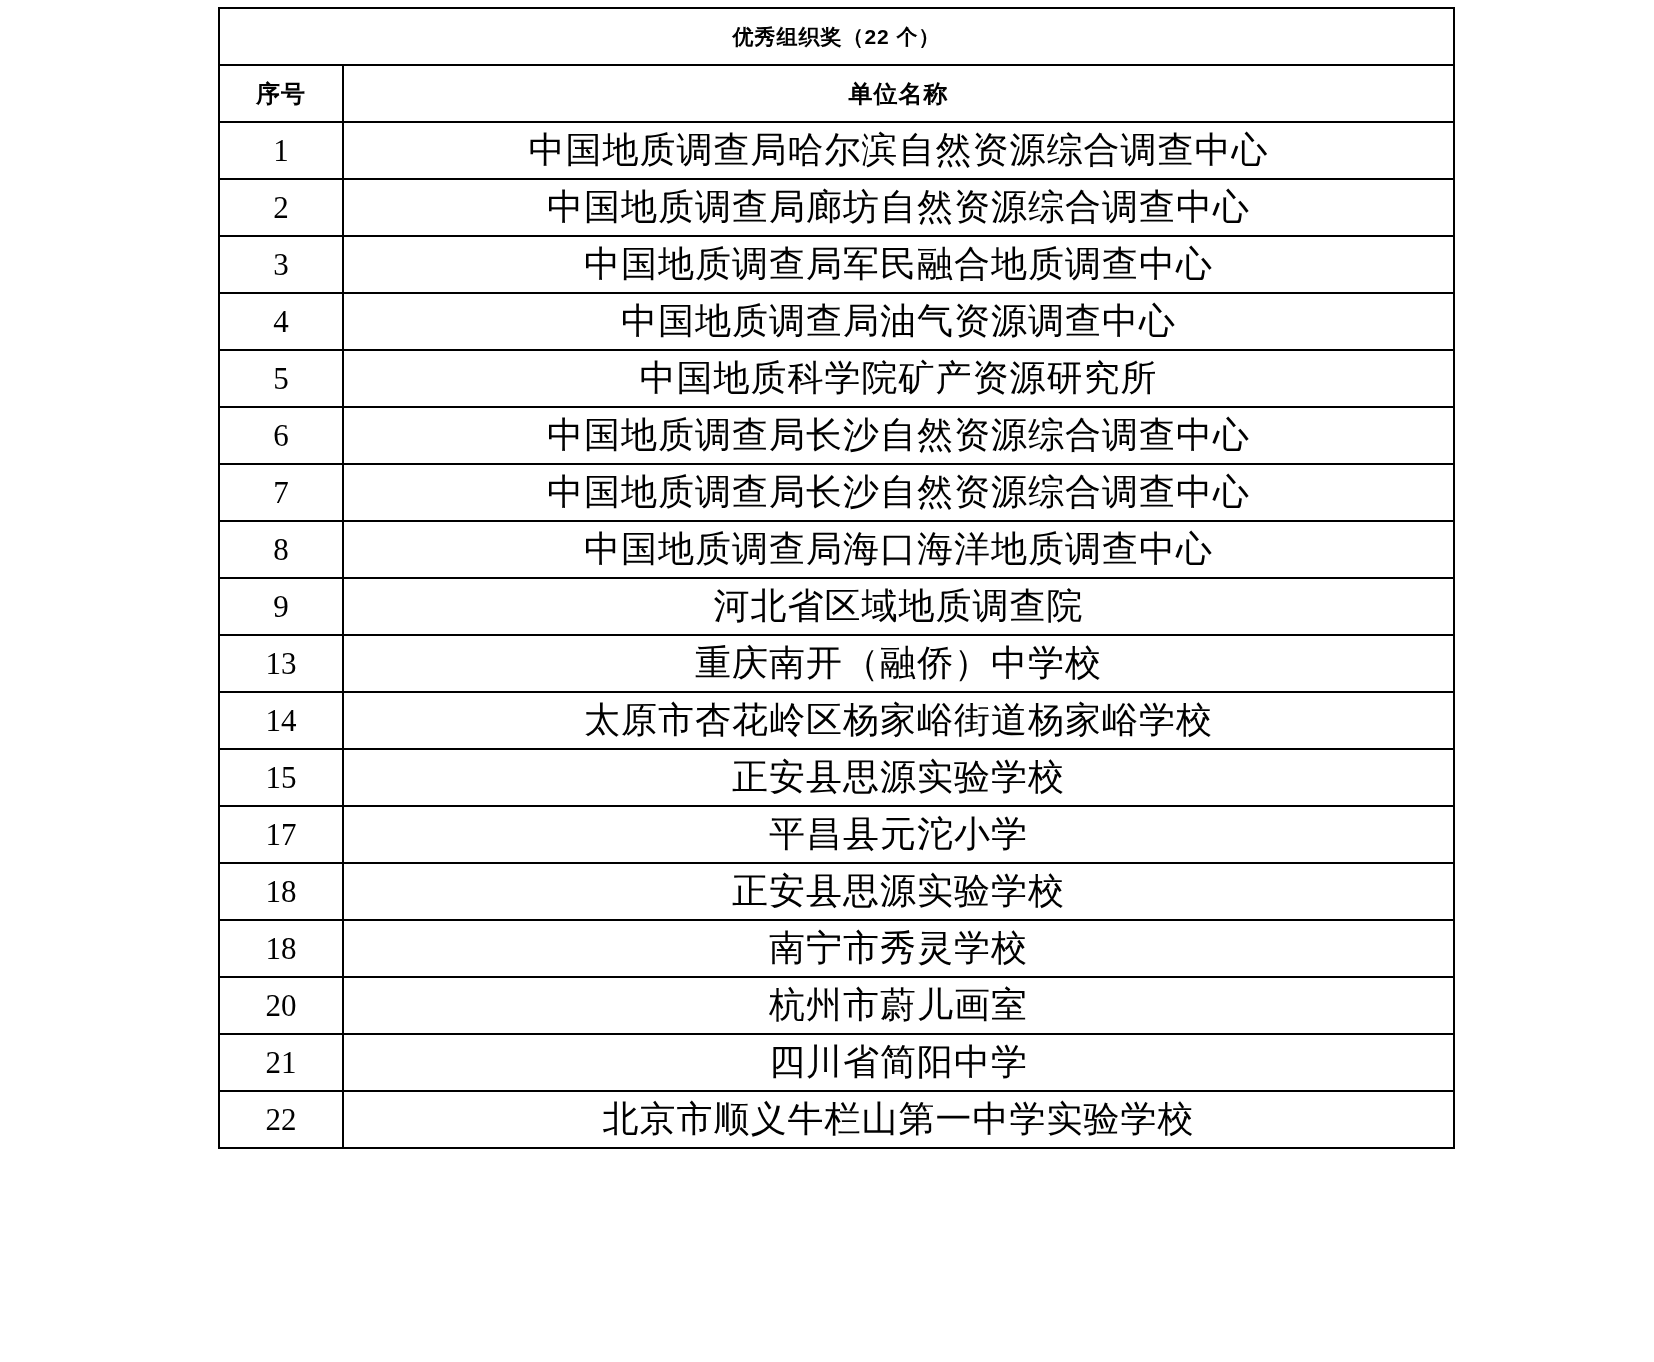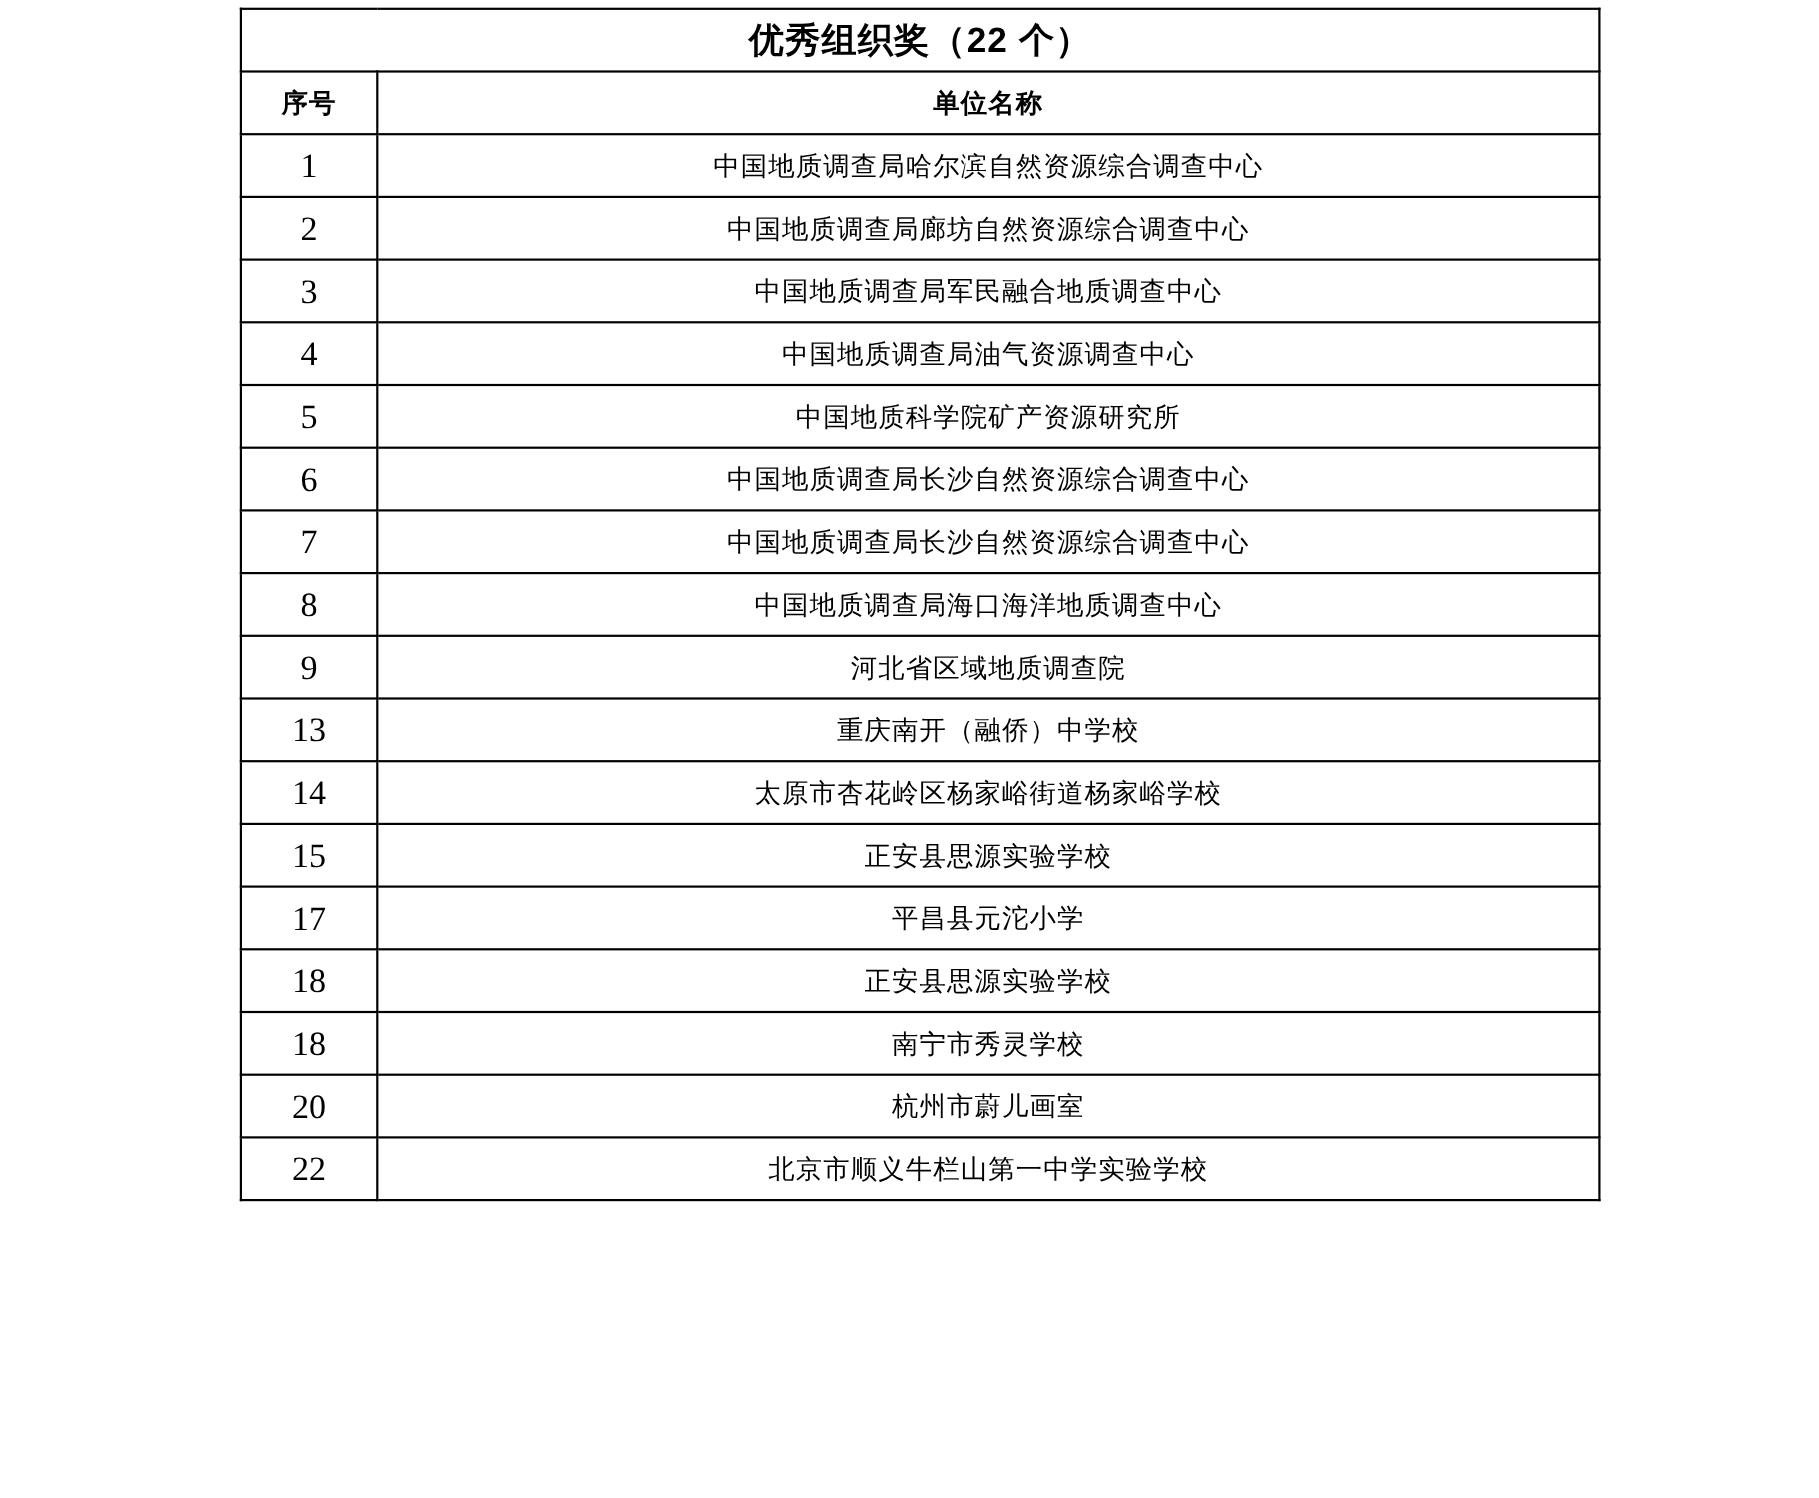--- a/index.html
+++ b/index.html
@@ -31,42 +31,42 @@
     vertical-align: middle;
     overflow: hidden;
     white-space: nowrap;
   }
   col.col-no    { width: 124px; }
   col.col-name  { width: 1111px; }
   .title-cell {
     height: 55px;
     font-family: "Liberation Sans", sans-serif;
     font-weight: bold;
-    font-size: 32px;
+    font-size: 21px;
     letter-spacing: 1px;
     margin-left: 36px;
   }
   th.header-cell {
     height: 55px;
     font-family: "Liberation Sans", sans-serif;
     font-weight: bold;
     font-size: 24px;
     letter-spacing: 1px;
   }
   td.no-cell {
     height: 55px;
     font-family: "Liberation Serif", serif;
     font-weight: normal;
     font-size: 31px;
   }
   td.name-cell {
     height: 55px;
     font-family: "Liberation Serif", serif;
     font-weight: normal;
-    font-size: 24px;
+    font-size: 36px;
     letter-spacing: 1px;
   }
 </style>
 </head>
 <body>
 
 <table class="award-table">
   <colgroup>
     <col class="col-no">
     <col class="col-name">
@@ -139,17 +139,21 @@
       </tr>
       <tr>
         <td class="no-cell">18</td>
         <td class="name-cell">南宁市秀灵学校</td>
       </tr>
       <tr>
         <td class="no-cell">20</td>
         <td class="name-cell">杭州市蔚儿画室</td>
       </tr>
       <tr>
+        <td class="no-cell">21</td>
+        <td class="name-cell">四川省简阳中学</td>
+      </tr>
+      <tr>
         <td class="no-cell">22</td>
         <td class="name-cell">北京市顺义牛栏山第一中学实验学校</td>
       </tr>
     </tbody>
 </table>
 
 </body></html>

